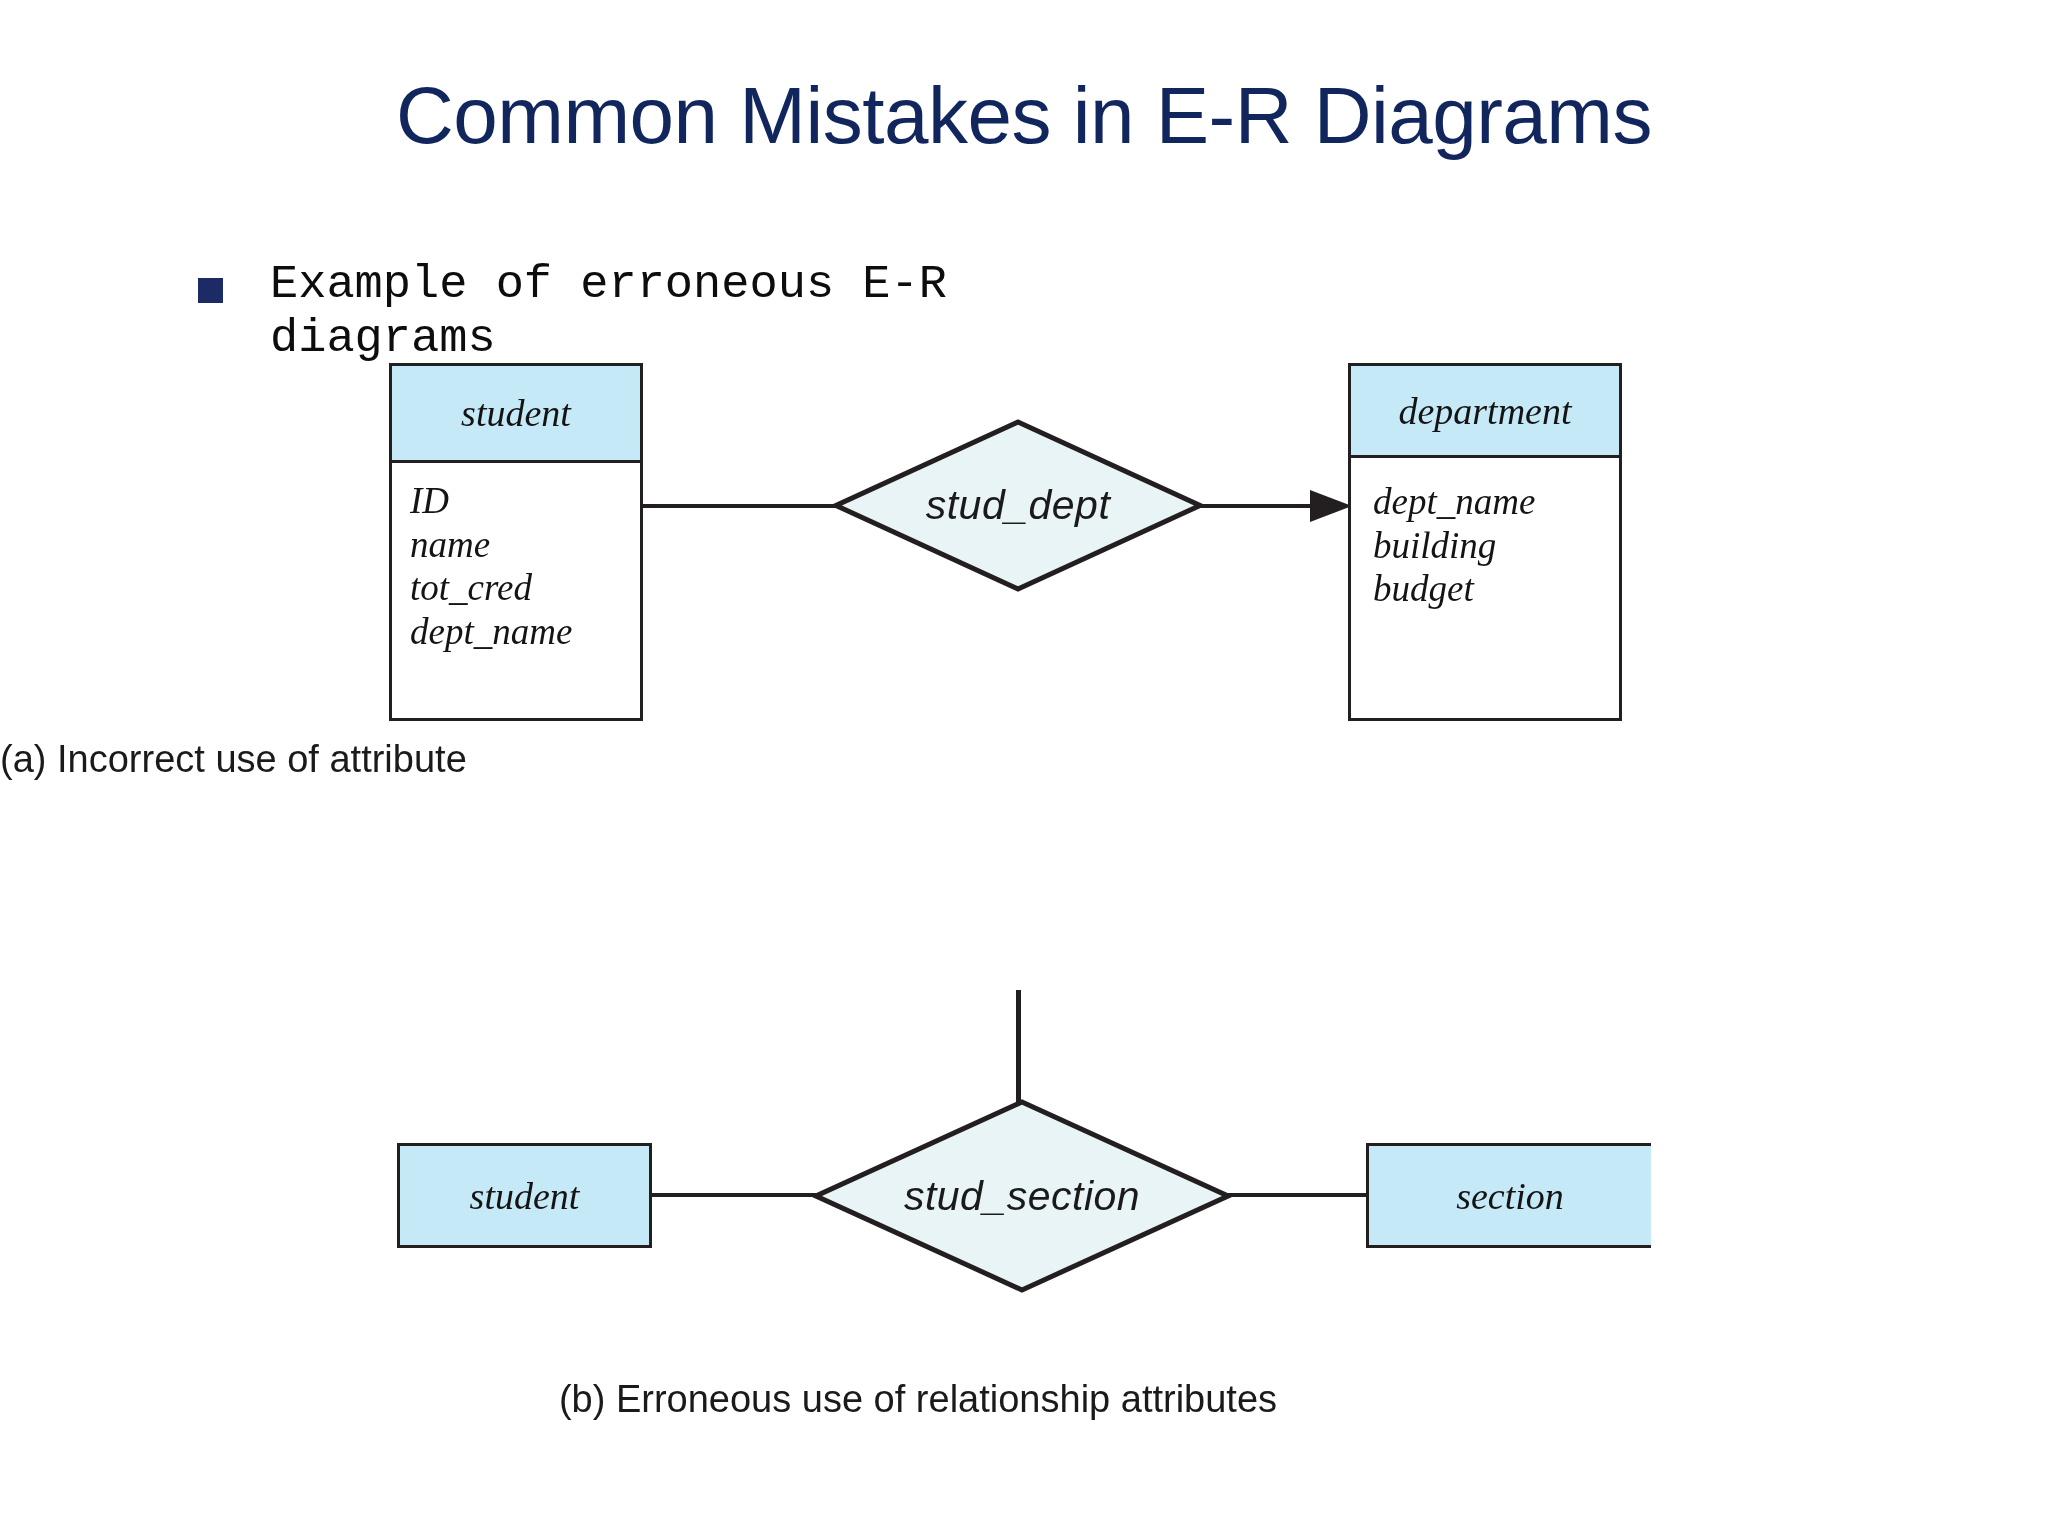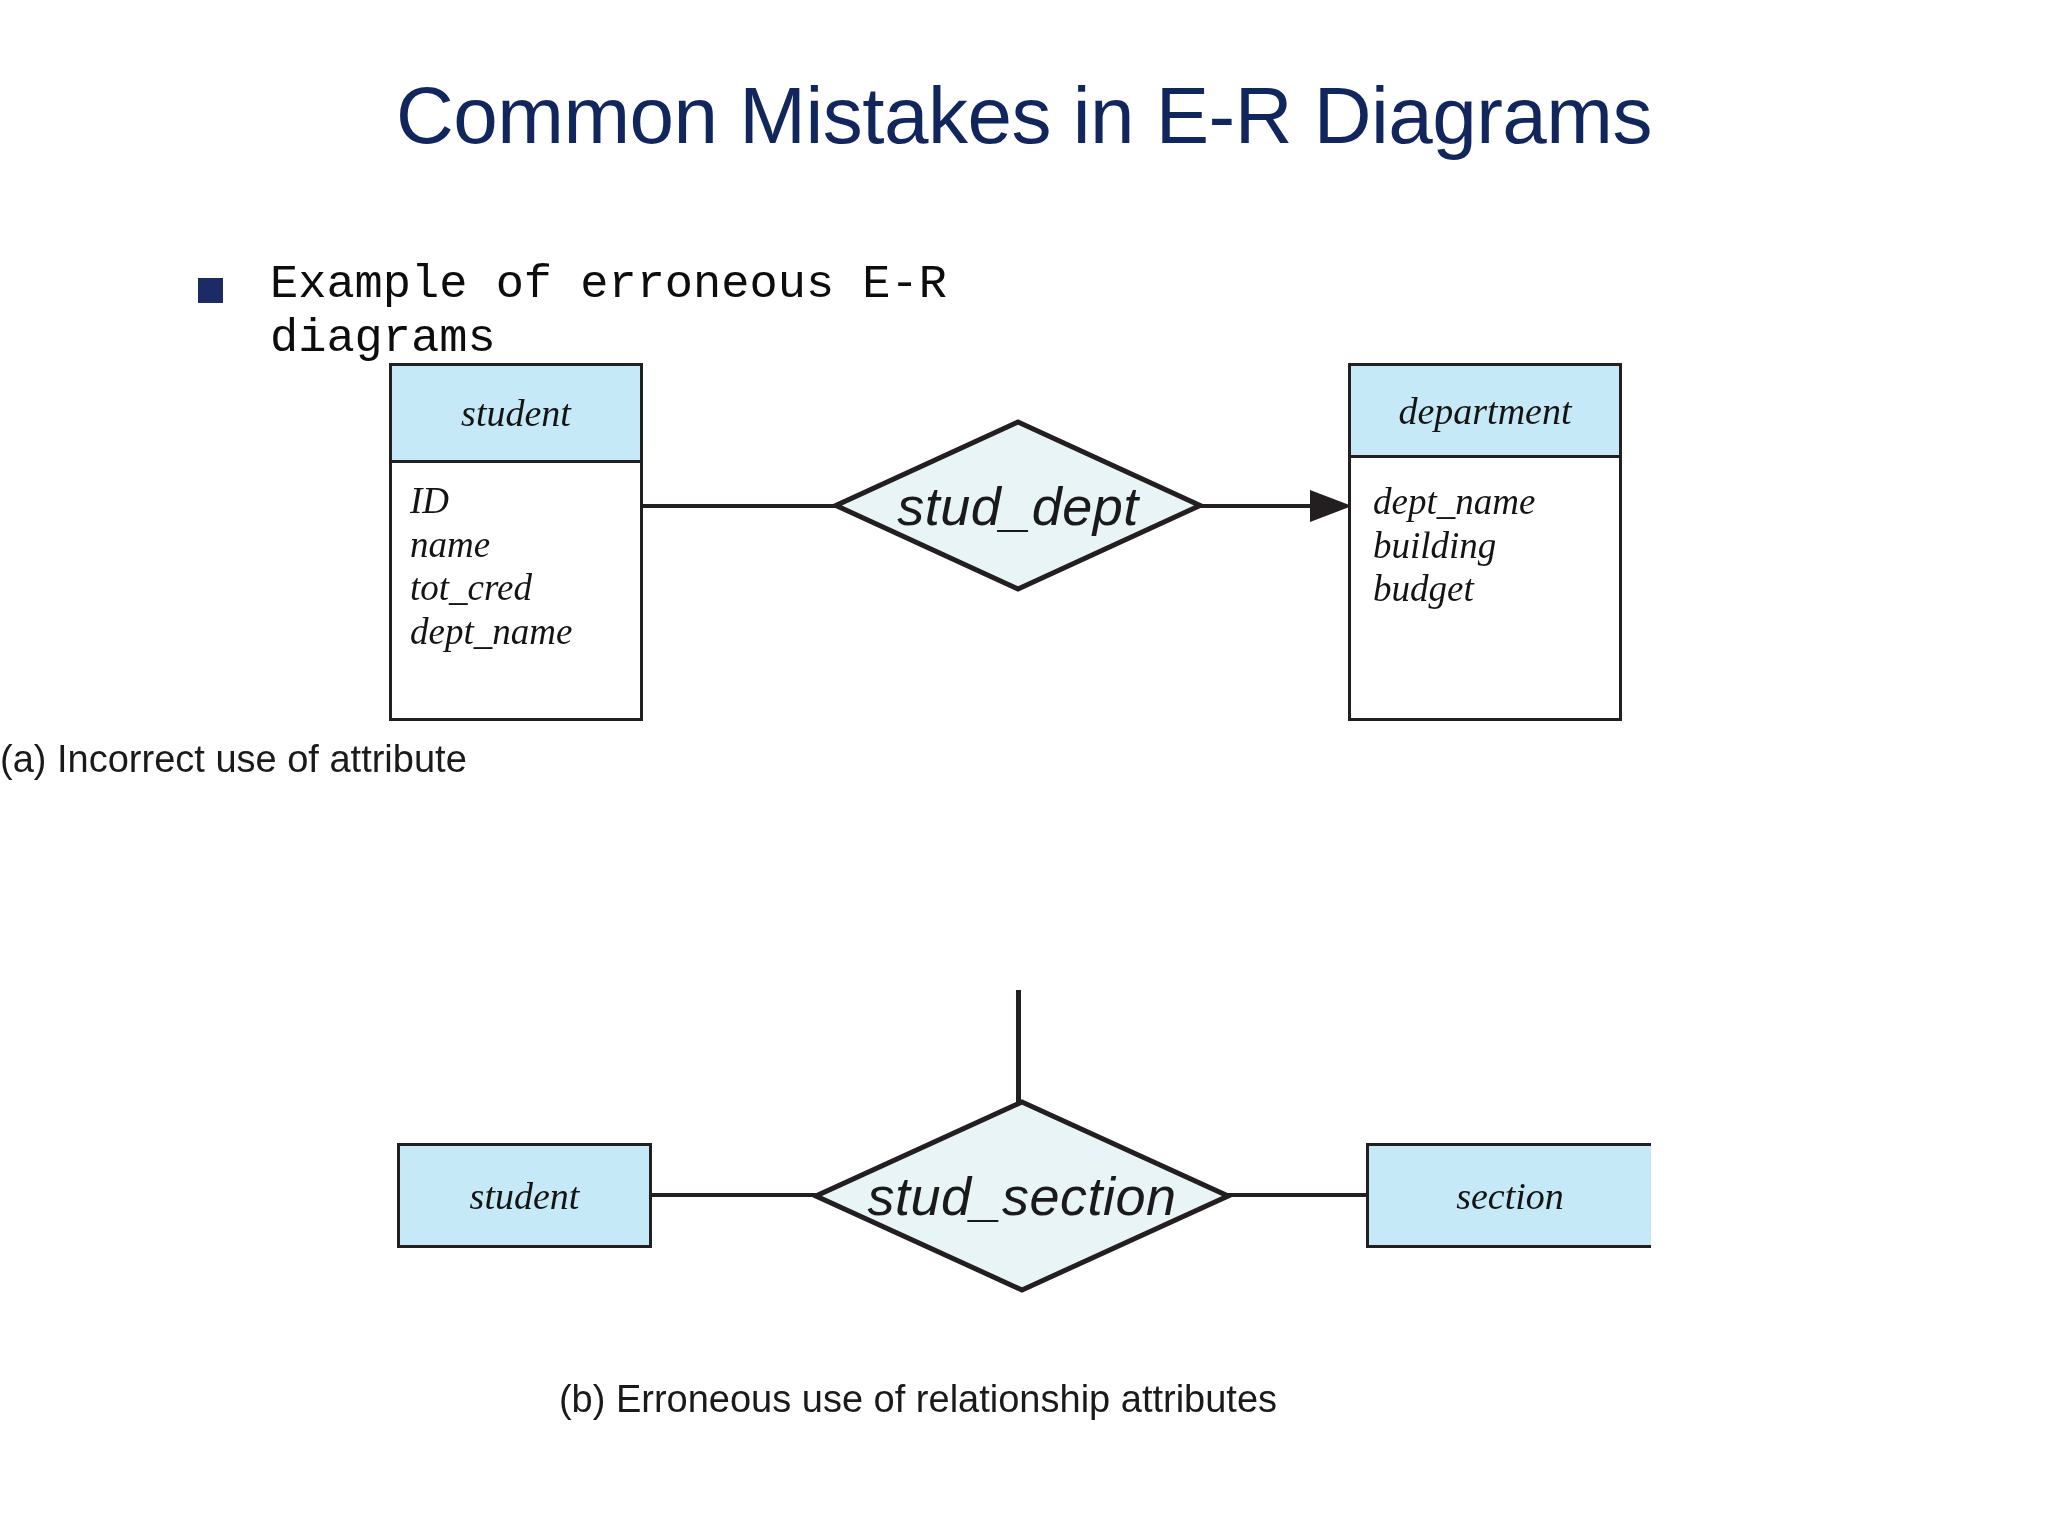--- a/index.html
+++ b/index.html
@@ -119,21 +119,21 @@
   .diamond-wrap svg { display: block; }
   .diamond-label {
     position: absolute;
     left: 0; top: 0;
     width: 100%; height: 100%;
     display: flex;
     align-items: center;
     justify-content: center;
     font-family: "Liberation Sans", sans-serif;
     font-style: italic;
-    font-size: 54px;
+    font-size: 41px;
     color: #1a1a1a;
     letter-spacing: 0.5px;
     pointer-events: none;
   }
 
   .conn {
     position: absolute;
     background: #231f20;
   }
   .conn-h { height: 4px; }

